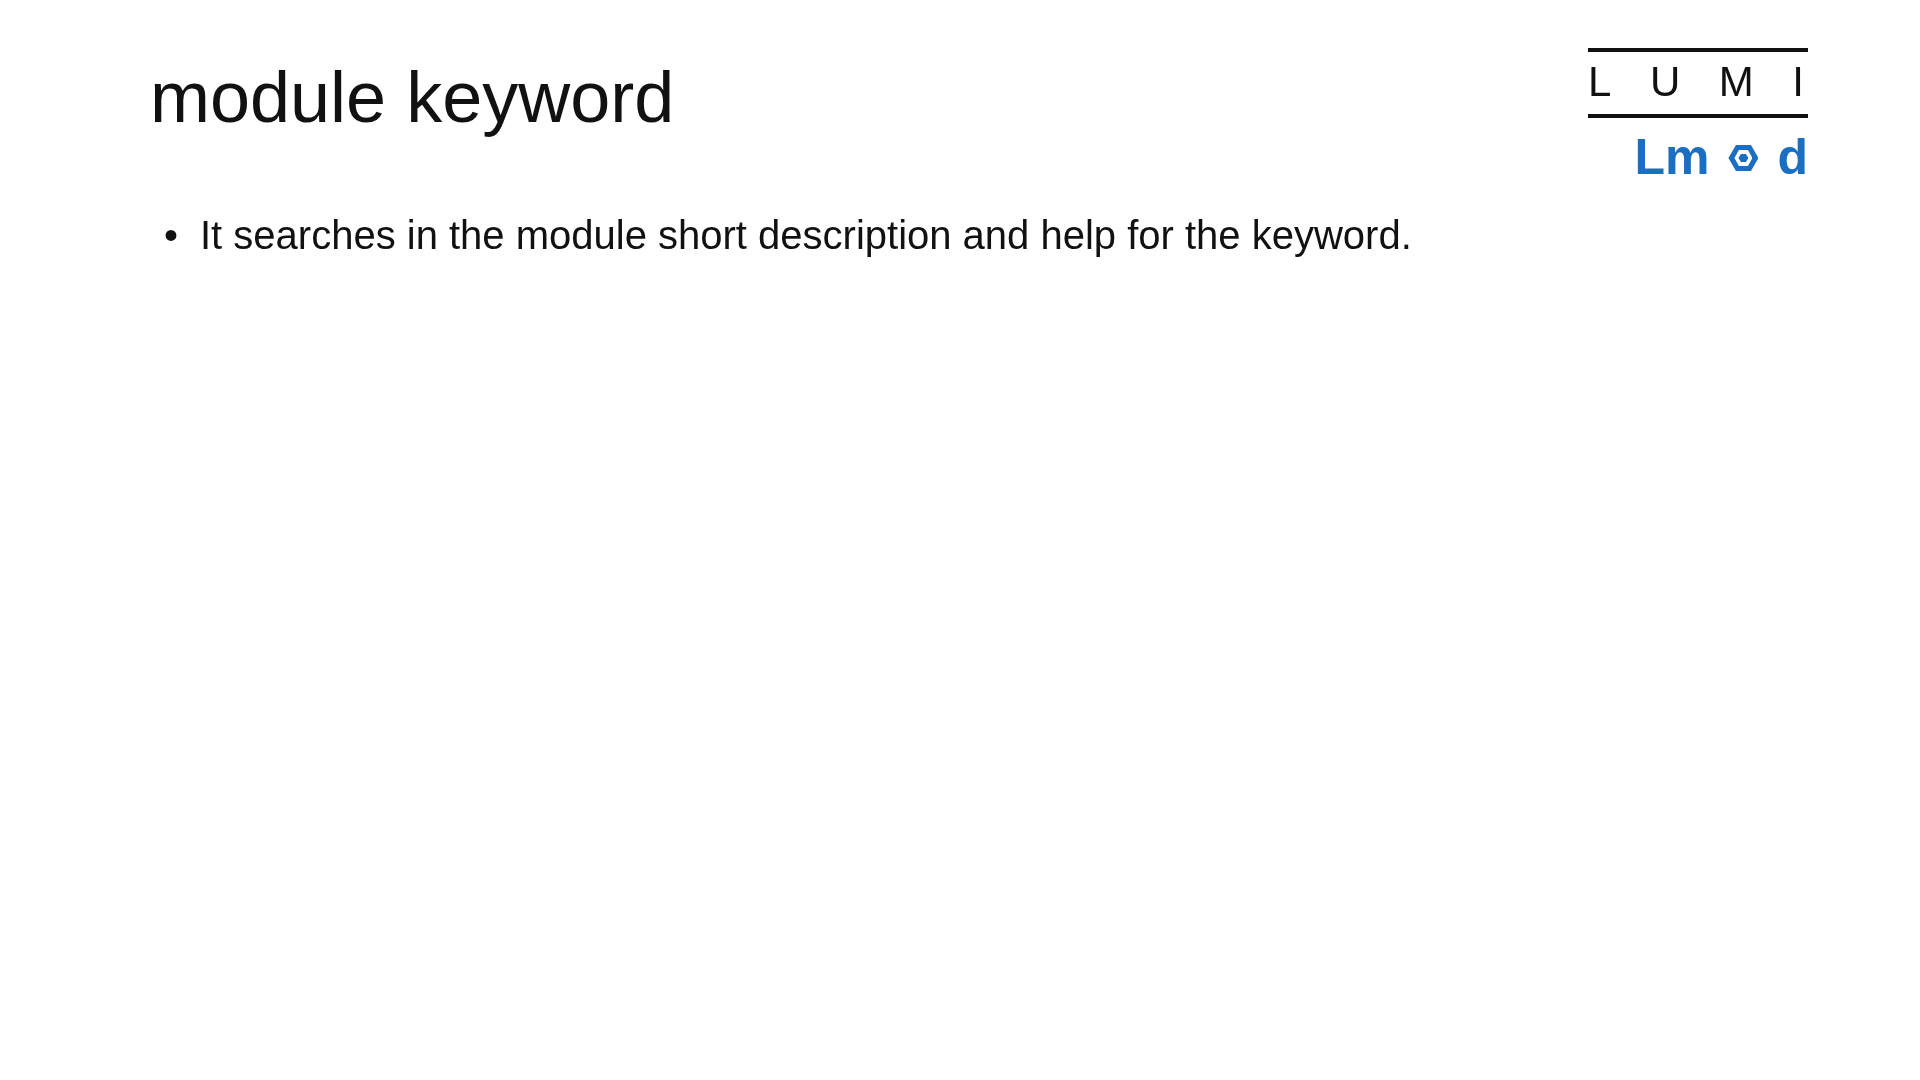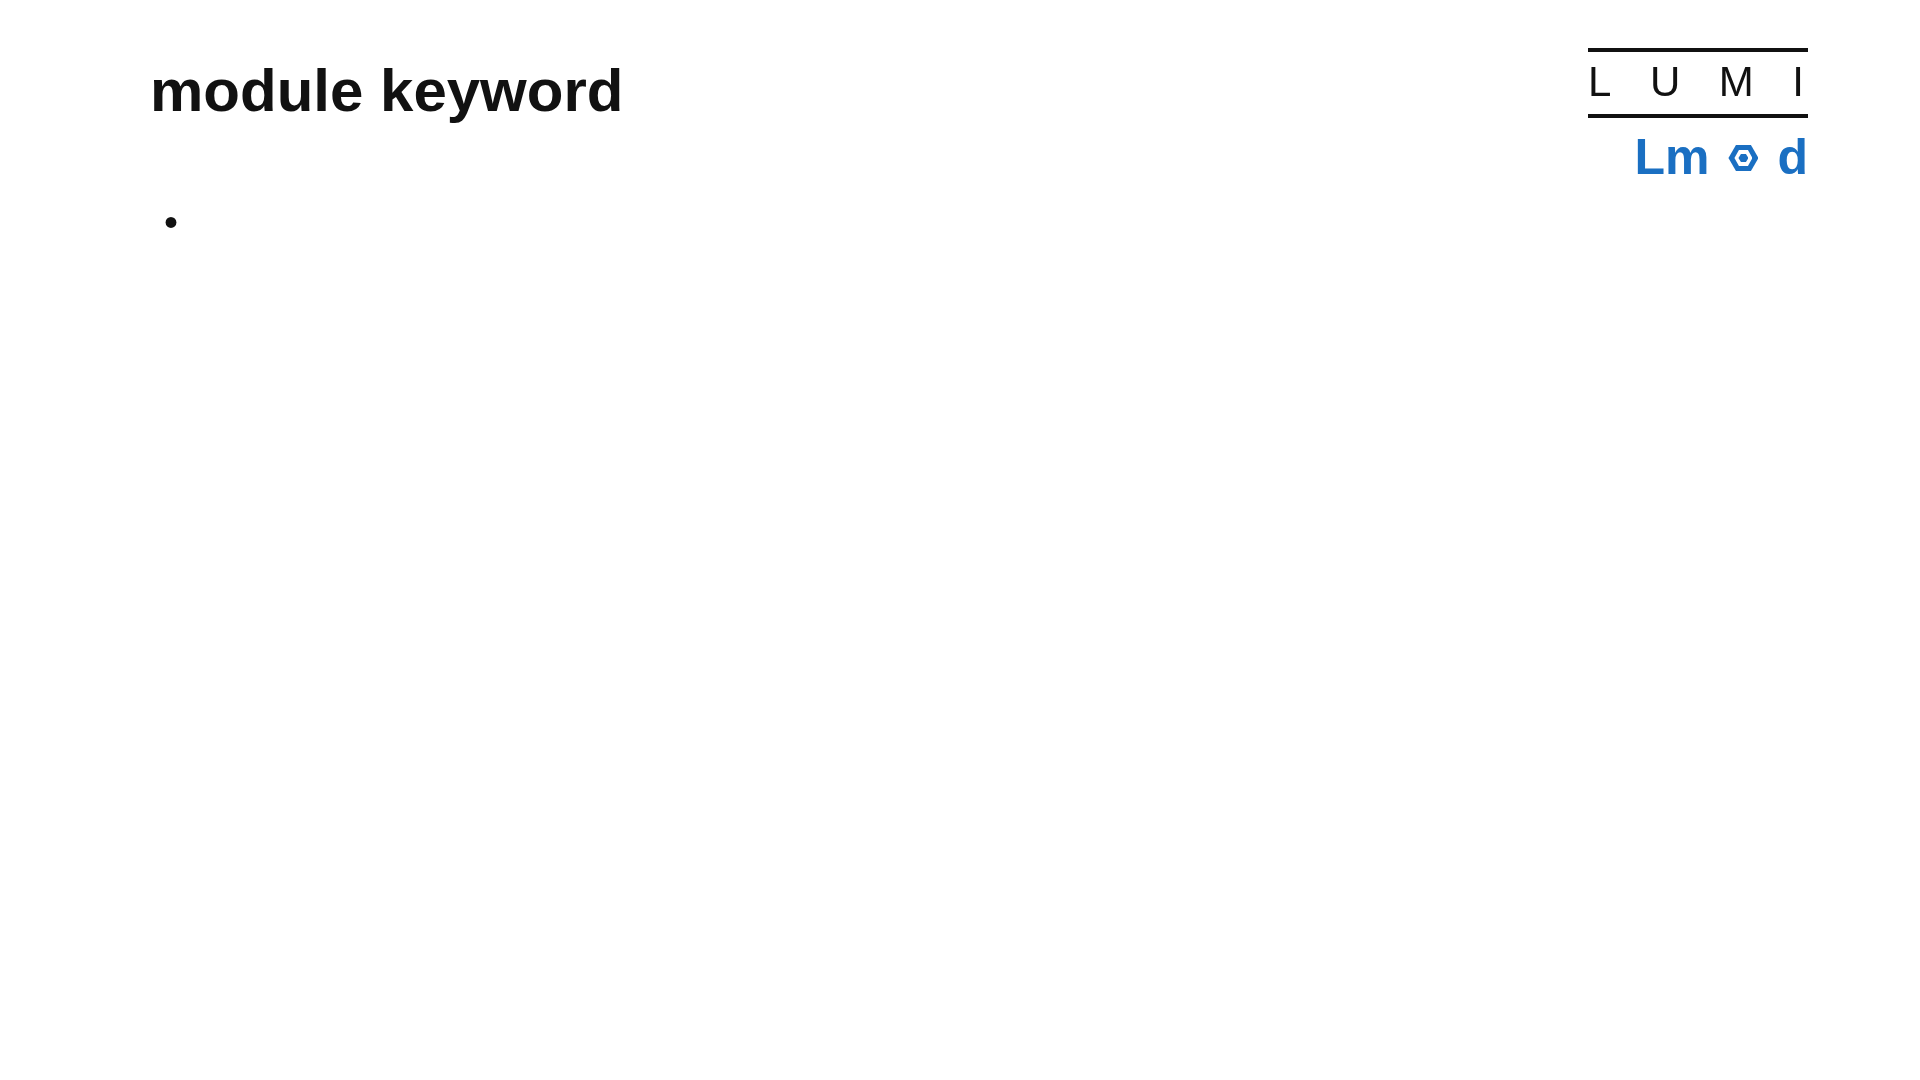--- a/index.html
+++ b/index.html
@@ -4,22 +4,22 @@
 <style>
   * { box-sizing: border-box; margin: 0; padding: 0; }
   html, body { width: 1920px; height: 1080px; background: #fff; font-family: "Segoe UI", "Helvetica Neue", Arial, sans-serif; color: #111; }
   .slide {
     position: relative;
     width: 1920px;
     height: 1080px;
     padding: 56px 150px 0 150px;
   }
   .title {
-    font-size: 60px;
-    font-weight: 700;
+    font-size: 72px;
+    font-weight: 400;
     letter-spacing: 0px;
     color: #111;
     margin-bottom: 70px;
   }
   .logo-block {
     position: absolute;
     top: 48px;
     right: 112px;
     width: 220px;
     text-align: right;
@@ -119,16 +119,17 @@
           <span class="hex-core"></span>
       </span>
       <span>d</span>
     </div>
   </div>
 
   <h1 class="title">module keyword</h1>
 
   <ul class="top">
     <li>
+      <span>It searches in the module short description and help for the keyword.</span>
     </li>
   </ul>
 
 </div>
 
 </body></html>

